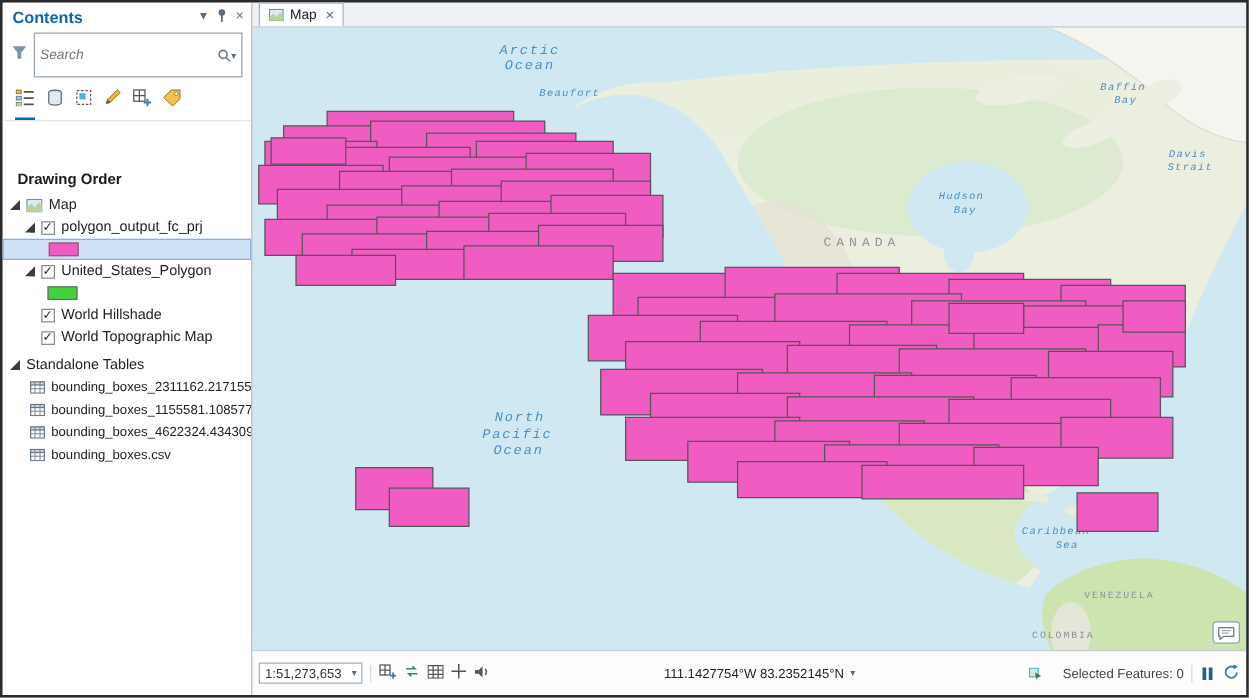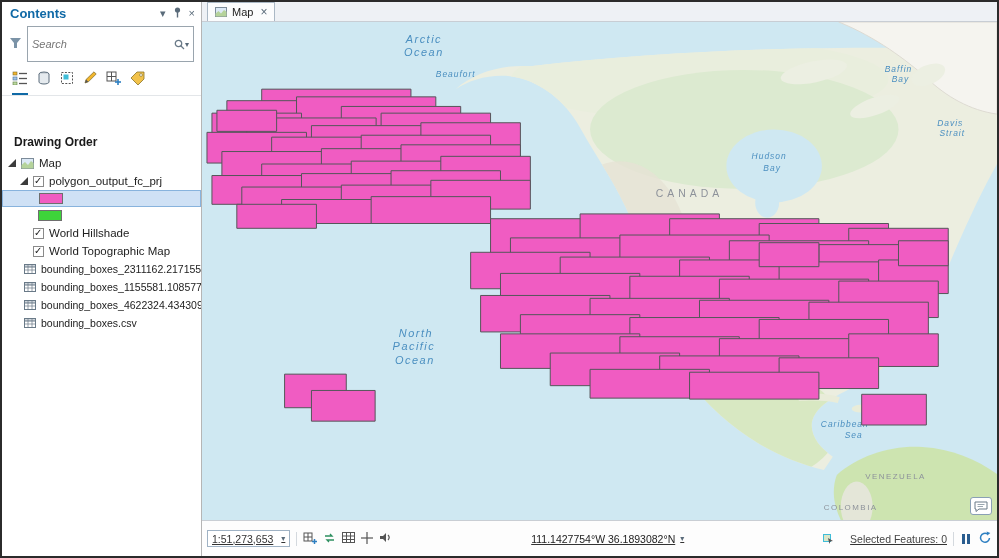--- a/index.html
+++ b/index.html
@@ -31,32 +31,32 @@
   .swatch-row { height:17px; display:flex; align-items:center; }
   .swatch-row .inner { display:flex; align-items:center; width:100%; height:17px; padding-left:36px; }
   .swatch-row.selected .inner { background:#cfe1f5; border:1px solid #88b3dd; }
   .swatch { width:24px; height:11px; border:1px solid #6e6e6e; display:inline-block; }
 
   
   .main { flex:1; display:flex; flex-direction:column; min-width:0; }
   .tabstrip { height:20px; background:#eef1f5; border-bottom:1px solid #c8cdd4; display:flex; align-items:flex-end; padding-left:5px; }
   .tab { display:flex; align-items:center; gap:5px; background:#fbfcfd; border:1px solid #aab8c5; border-bottom:none; padding:2px 7px; font-size:11px; color:#222; height:19px; }
   .tab-close { color:#5a6b7a; font-size:12px; line-height:1; margin-left:2px; }
-  .map-wrap { flex:1; position:relative; overflow:hidden; background:#cfe8f2; }
+  .map-wrap { flex:1; position:relative; overflow:hidden; background:#cfe8f2;font-family:Liberation Mono, monospace; }
   .map-wrap svg.basemap { width:100%; height:100%; display:block; }
   .bbox { stroke-width:1; vector-effect:non-scaling-stroke; }
   .map-label { text-anchor:middle; }
   .map-label.water { font-style:italic; font-size:11px; fill:#4b8fc0; letter-spacing:1.5px; }
   .map-label.water-sm { font-style:italic; font-size:8.5px; fill:#4b8fc0; letter-spacing:1px; }
   .map-label.country { font-size:10.5px; fill:#8d929a; letter-spacing:4px; }
   .map-label.country-sm { font-size:8px; fill:#8d929a; letter-spacing:1.5px; }
   .bubble { position:absolute; right:5px; bottom:5px; width:22px; height:18px; background:#fff; border:1px solid #8aa0b5; border-radius:3px; display:flex; align-items:center; justify-content:center; }
 
   
-  .statusbar { height:36px; border-top:1px solid #c9ced4; background:#fdfdfd; display:flex; align-items:center; padding:17px 5px; font-size:10.5px; color:#333; gap:6px;text-decoration:underline; }
+  .statusbar { height:36px; border-top:1px solid #c9ced4; background:#fdfdfd; display:flex; align-items:center; padding:17px 5px; font-size:10.5px; color:#333; gap:6px; }
   .scale-combo { border:1px solid #9fb2c4; background:#fff; height:17px; display:flex; align-items:center; gap:8px; padding:0 4px; min-width:78px; justify-content:space-between; }
   .caret { font-size:8px; color:#5a6b7a; }
   .sb-divider { width:1px; height:14px; background:#d4d9de; }
   .sb-icons { display:flex; align-items:center; gap:6px; }
   .spacer { flex:1; }
   .coords { display:flex; align-items:center; gap:5px; color:#222; }
   .sel-feat { display:flex; align-items:center; gap:16px; color:#444; }
   .pause { display:flex; gap:2px; padding:0 2px; }
   .pause span { width:3px; height:10px; background:#2a5d8f; display:block; }
 </style>
@@ -158,37 +158,46 @@
         <span class="expander"></span>
         <span class="checkbox"></span>
         <span>polygon_output_fc_prj</span>
       </div>
       <div class="swatch-row selected">
         <div class="inner">
             <span class="swatch" style="background: rgb(240, 92, 194);"></span>
           </div>
       </div>
 
+      <div class="tree-row l1">
+        <span class="expander"></span>
+        <span class="checkbox"></span>
+        <span>United_States_Polygon</span>
+      </div>
       <div class="swatch-row">
         <div class="inner">
             <span class="swatch" style="background: rgb(62, 212, 58);"></span>
           </div>
       </div>
 
       <div class="tree-row l1">
         <span class="expander-spacer"></span>
         <span class="checkbox"></span>
         <span>World Hillshade</span>
       </div>
       <div class="tree-row l1">
         <span class="expander-spacer"></span>
         <span class="checkbox"></span>
         <span>World Topographic Map</span>
       </div>
 
+      <div class="tree-row" style="margin-top:4px;">
+        <span class="expander"></span>
+        <span>Standalone Tables</span>
+      </div>
 
       <div class="tree-row table-row">
         <span class="tree-icon">
             <svg width="12" height="10" viewBox="0 0 12 10">
               <rect x="0.5" y="0.5" width="11" height="9" fill="#fff" stroke="#6a7a88"></rect>
               <rect x="0.5" y="0.5" width="11" height="2.5" fill="#cfd6dc" stroke="#6a7a88"></rect>
               <line x1="4" y1="0.5" x2="4" y2="9.5" stroke="#6a7a88" stroke-width="0.7"></line>
               <line x1="8" y1="0.5" x2="8" y2="9.5" stroke="#6a7a88" stroke-width="0.7"></line>
               <line x1="0.5" y1="6" x2="11.5" y2="6" stroke="#6a7a88" stroke-width="0.7"></line>
             </svg>
@@ -406,21 +415,21 @@
               <line x1="6" y1="0" x2="6" y2="12" stroke="#555" stroke-width="1.2"></line>
               <line x1="0" y1="6" x2="12" y2="6" stroke="#555" stroke-width="1.2"></line>
             </svg></span>
         <span><svg width="13" height="11" viewBox="0 0 13 11">
               <polygon points="1,4 4,4 7,1 7,10 4,7 1,7" fill="#555"></polygon>
               <path d="M9,3 C10.5,4.5 10.5,6.5 9,8" fill="none" stroke="#555" stroke-width="1.1"></path>
             </svg></span>
       </div>
       <div class="spacer"></div>
       <div class="coords">
-        <span>111.1427754°W  36.1893082°N</span>
+        <span>111.1427754°W  83.2352145°N</span>
         <span class="caret">▾</span>
       </div>
       <div class="spacer"></div>
       <div class="sel-feat">
         <svg width="11" height="10" viewBox="0 0 11 10">
             <rect x="0.5" y="0.5" width="7" height="7" fill="#dbe6c8" stroke="#3fbdd8"></rect>
             <polygon points="5,4 10,7 7.3,7.6 6.4,10" fill="#555"></polygon>
           </svg>
         <span>Selected Features: 0</span>
       </div>

